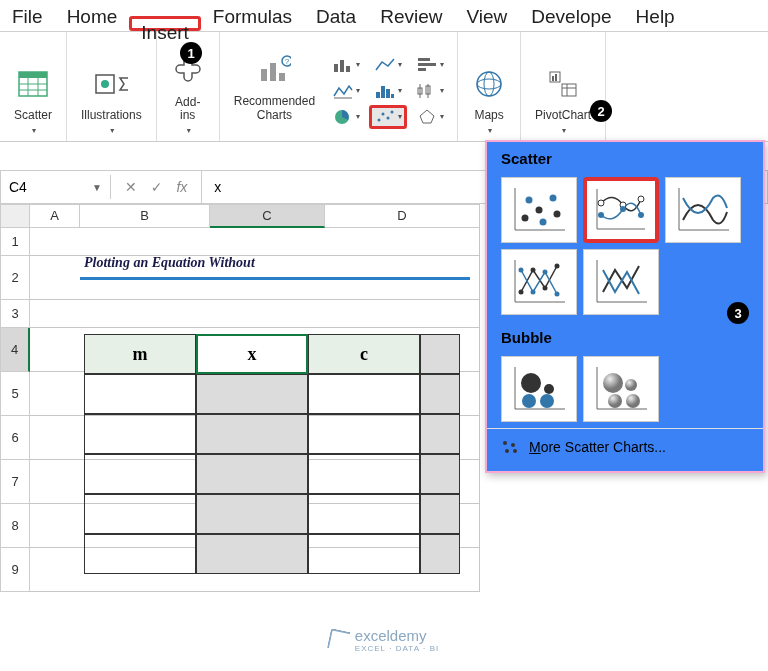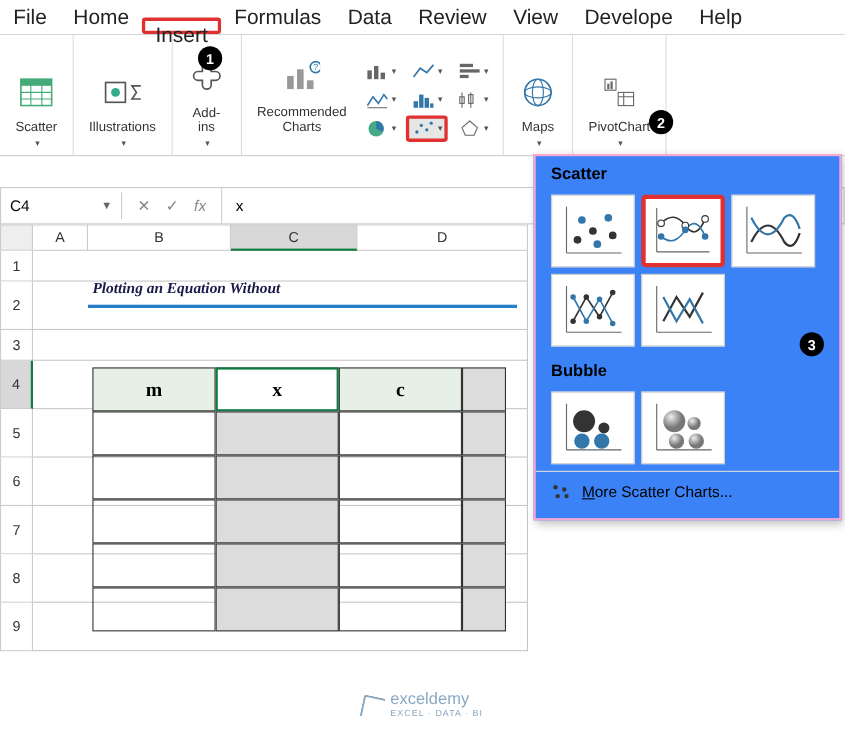--- a/index.html
+++ b/index.html
@@ -58,21 +58,21 @@
 
 .dropdown { position: absolute; left: 485px; top: 140px; width: 280px; background: #3b82f6; border: 2px solid #f9a8d4; box-shadow: 2px 3px 8px rgba(0,0,0,0.25); z-index: 30; padding-bottom: 6px; }
 .dd-section { padding: 8px 14px 4px; font-weight: 600; font-size: 15px; }
 .dd-grid { display: flex; flex-wrap: wrap; gap: 6px; padding: 6px 14px; }
 .dd-item { width: 76px; height: 66px; border: 1px solid #ccc; display: flex; align-items: center; justify-content: center; cursor: pointer; background: #fff; }
 .dd-item.hl { border: 4px solid #e03030; border-radius: 4px; }
 .dd-more { display: flex; align-items: center; gap: 10px; padding: 10px 14px; border-top: 1px solid #ddd; font-size: 14px; cursor: pointer; }
 .dd-more .u { text-decoration: underline; }
 
 
-.wm { position: absolute; bottom: 18px; left: 50%; transform: translateX(-50%); display: flex; align-items: flex-end; gap: 6px; color: #8aa8c2; font-size: 15px; z-index: 5; }
+.wm { position: absolute; bottom: 18px; left: 50%; transform: translateX(-50%); display: flex; align-items: center; gap: 6px; color: #8aa8c2; font-size: 15px; z-index: 5; }
 .wm-sub { font-size: 8px; letter-spacing: 1px; color: #8aa8c2; display: block; }
 .wm-logo { width: 20px; height: 20px; border: 2px solid #8aa8c2; border-right: none; border-bottom: none; border-radius: 3px 0 0 0; transform: rotate(12deg); }
 
 svg { display: block; }
 </style>
 </head>
 <body>
 
 <div class="tabs">
   <div class="tab">File</div>

